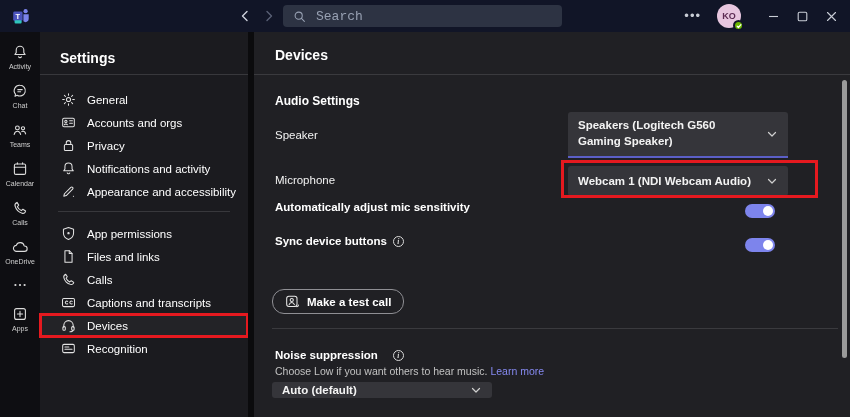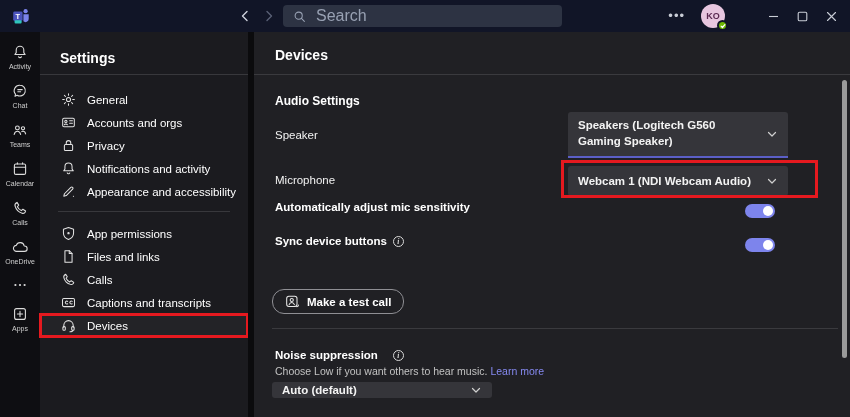--- a/index.html
+++ b/index.html
@@ -22,29 +22,29 @@
   .logo{position:absolute;left:11px;top:6px;width:20px;height:20px}
   .nav-chev{position:absolute;top:9px;width:14px;height:14px;color:#cdd2dc;cursor:pointer}
   .nav-back{left:238px}
   .nav-fwd{left:262px;color:#596076}
   .searchbox{
     position:absolute;left:283px;top:5px;width:279px;height:22px;
     background:#2d3343;border-radius:4px;display:flex;align-items:center;gap:8px;padding:0 10px;
   }
   .searchbox input{
     background:transparent;border:none;outline:none;color:#e6e9ef;
-    font-family:Liberation Sans, sans-serif;font-size:16px;width:100%;
+    font-family:Liberation Mono, monospace;font-size:13px;width:100%;
   }
   .searchbox input::placeholder{color:#98a1b3}
   .tb-right{position:absolute;right:4px;top:0;height:32px;display:flex;align-items:center}
   .more-dots{color:#c9cdd6;font-size:13px;letter-spacing:1px;margin-right:16px;cursor:pointer;line-height:10px}
   .avatar{
     width:24px;height:24px;border-radius:50%;background:#e7c6df;color:#5b2a52;
     font-size:9px;font-weight:bold;display:flex;align-items:center;justify-content:center;
-    position:relative;margin-right:34px;cursor:pointer;
+    position:relative;margin-right:18px;cursor:pointer;
   }
   .presence{
     position:absolute;right:-3px;bottom:-3px;width:11px;height:11px;border-radius:50%;
     background:#6bb700;border:2px solid #111527;display:flex;align-items:center;justify-content:center;
   }
   .winbtn{width:29px;height:32px;display:flex;align-items:center;justify-content:center;color:#c9cdd6;cursor:pointer}
 
   
   .rail{
     position:absolute;left:0;top:32px;bottom:0;width:40px;background:#0e0e12;
@@ -350,20 +350,29 @@
       <span class="sb-icon">
         <svg width="15" height="15" viewBox="0 0 16 16" fill="none" stroke="currentColor" stroke-width="1.1" stroke-linecap="round" stroke-linejoin="round">
             <path d="M3 10V7.8a5 5 0 0 1 10 0V10"></path>
             <rect x="2" y="9" width="2.6" height="4" rx="1.1"></rect>
             <rect x="11.4" y="9" width="2.6" height="4" rx="1.1"></rect>
             <path d="M12.7 13c0 1-1.6 1.6-3.2 1.6"></path>
           </svg>
       </span>
       <span>Devices</span>
     </div>
+    <div class="sb-item">
+      <span class="sb-icon">
+        <svg width="15" height="15" viewBox="0 0 16 16" fill="none" stroke="currentColor" stroke-width="1.1" stroke-linecap="round">
+            <rect x="1.8" y="3.6" width="12.4" height="8.8" rx="1.4"></rect>
+            <path d="M4.2 6.4h4.2M4.2 8.8h7.6"></path>
+          </svg>
+      </span>
+      <span>Recognition</span>
+    </div>
   </div>
 </div>
 
 <div class="vsep"></div>
 
 <div class="main">
   <div class="main-title">Devices</div>
   <div class="main-hdiv"></div>
 
   <div class="audio-heading">Audio Settings</div>

